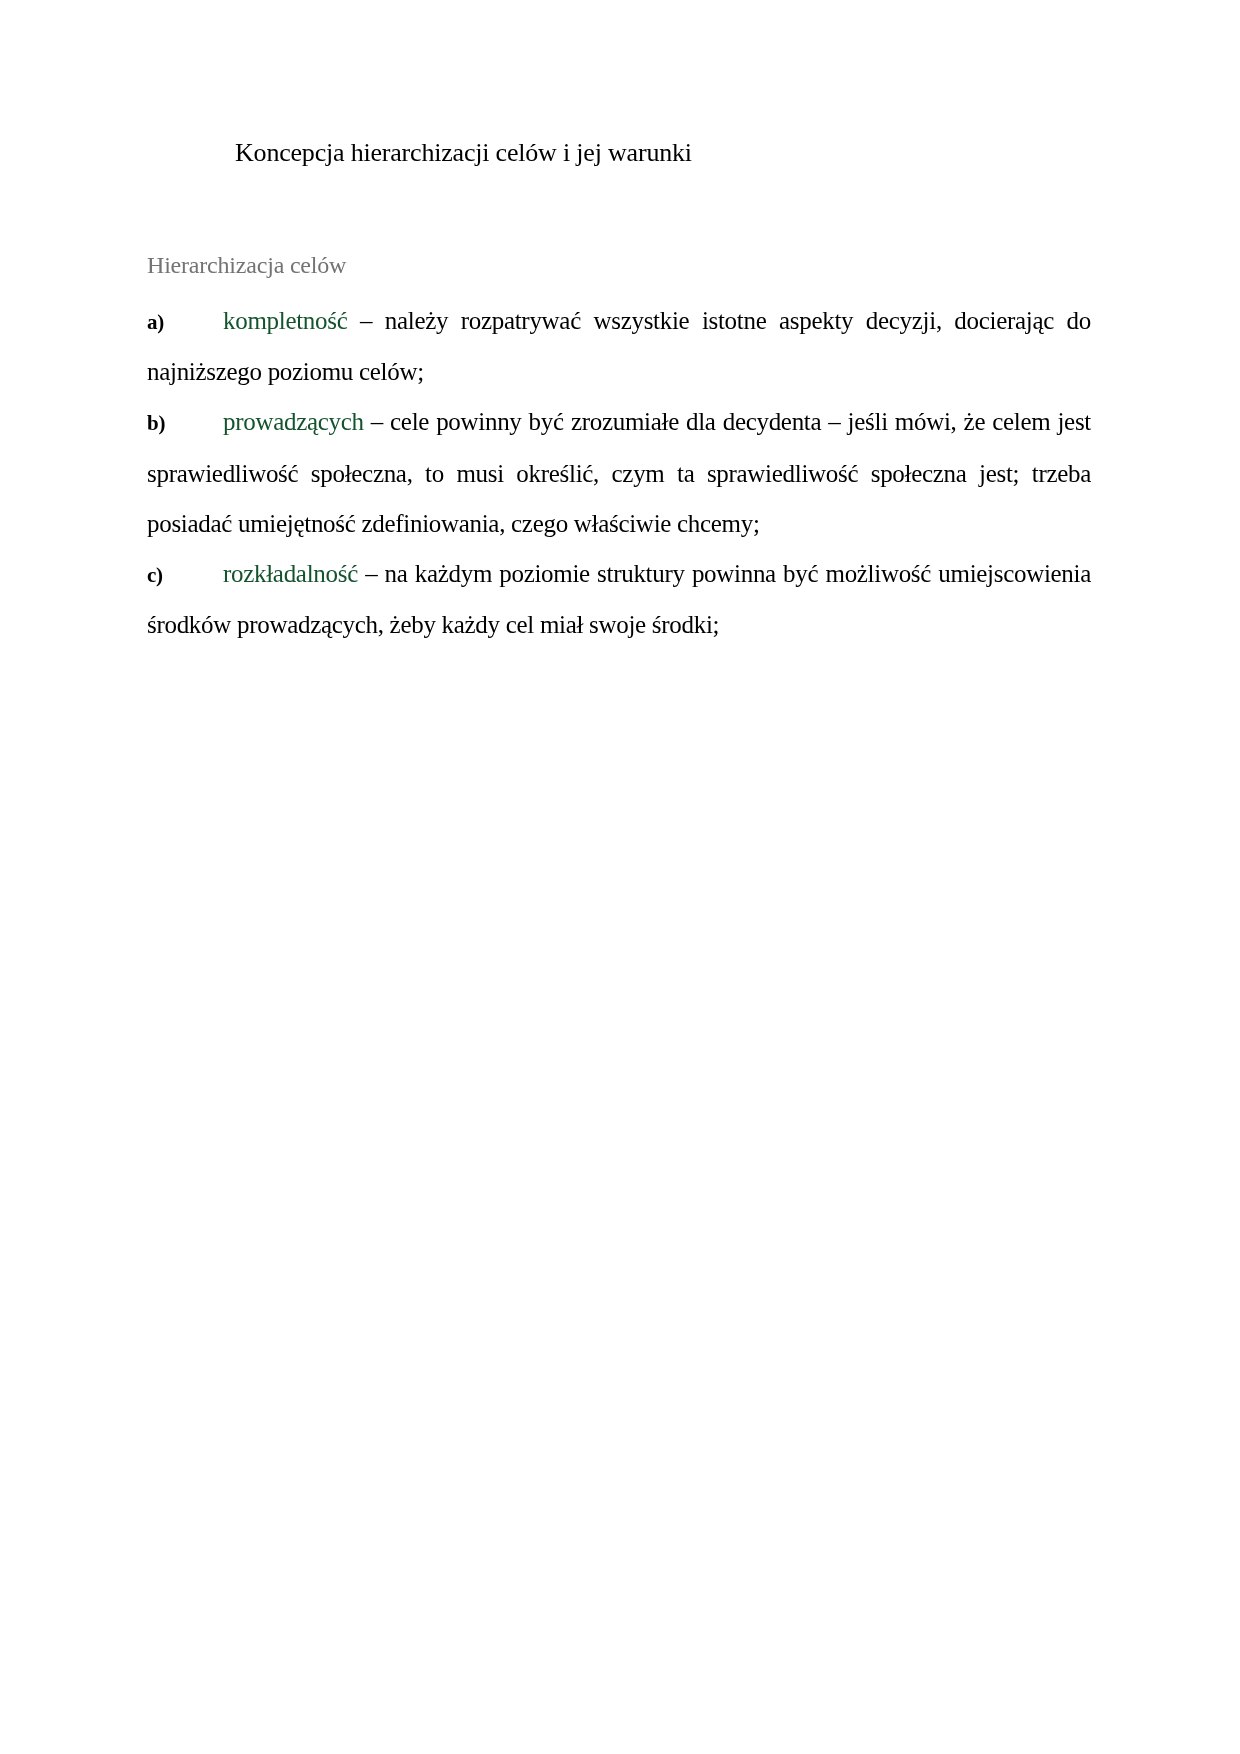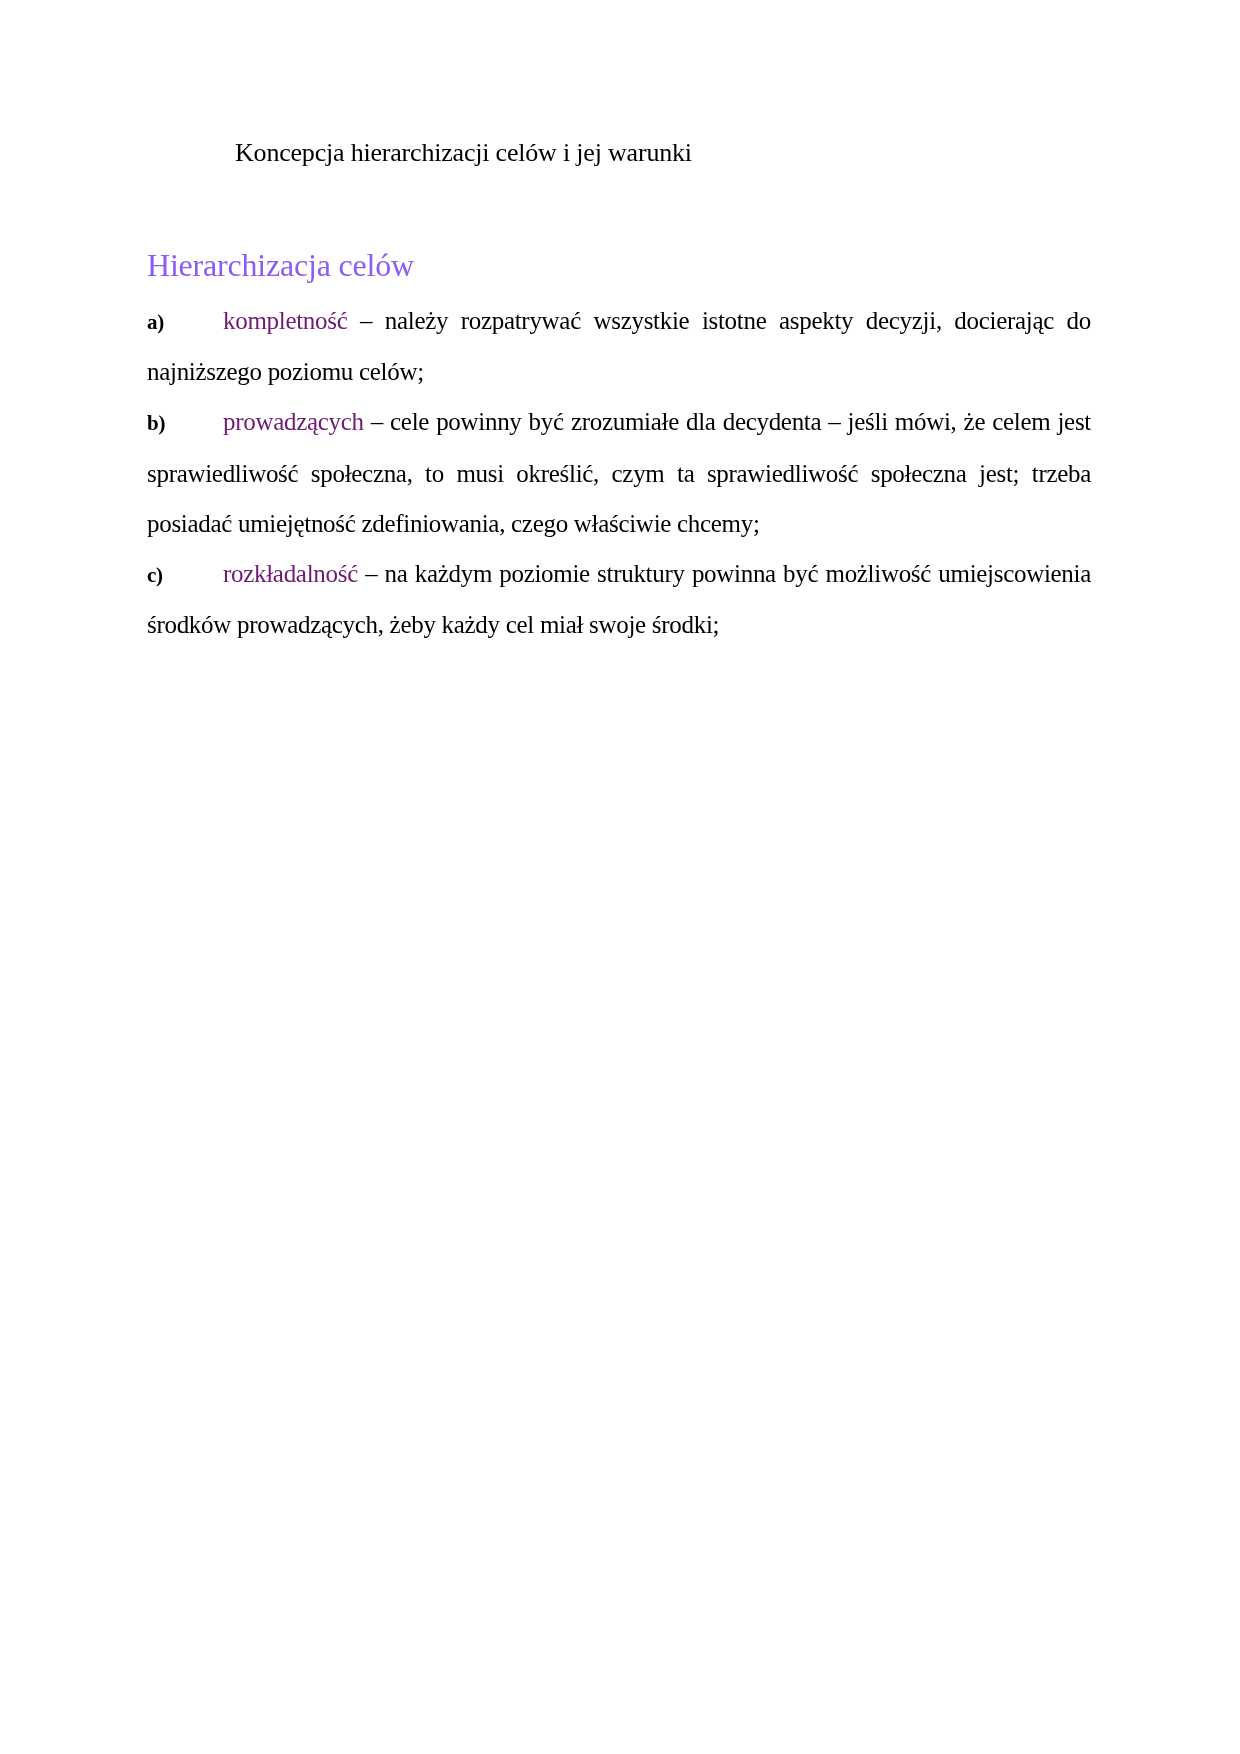--- a/index.html
+++ b/index.html
@@ -29,23 +29,23 @@
       top: 136px;
       font-size: 26px;
       line-height: 34px;
       white-space: nowrap;
       letter-spacing: -0.2px;
     }
     .section-heading {
       position: absolute;
       left: 147px;
       top: 248px;
-      font-size: 32px;
+      font-size: 24px;
       line-height: 34px;
-      color: #8b5cf6;
+      color: #737373;
       white-space: nowrap;
       letter-spacing: -0.2px;
     }
     .list {
       position: absolute;
       left: 147px;
       top: 296px;
       width: 944px;
     }
     .list-item {
@@ -55,21 +55,21 @@
       letter-spacing: -0.3px;
       margin: 0;
     }
     .item-marker {
       display: inline-block;
       width: 76px;
       font-weight: bold;
       font-size: 21px;
     }
     .term {
-      color: #701a75;
+      color: #14532d;
       margin-top: 16px;
     }
   </style>
 </head>
 <body>
 
 <div class="page">
   <div class="doc-title">Koncepcja hierarchizacji celów i jej warunki</div>
   <div class="section-heading">Hierarchizacja celów</div>
 

